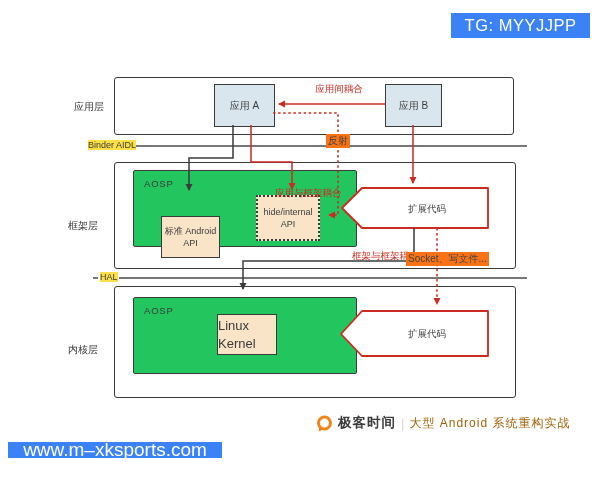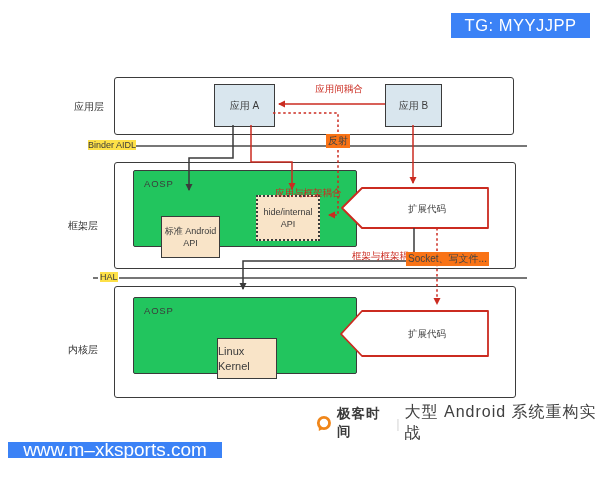--- a/index.html
+++ b/index.html
@@ -25,21 +25,21 @@
 
   
   .node{position:absolute;display:flex;flex-direction:column;align-items:center;justify-content:center;
         border:1.5px solid #3b3b3b;text-align:left;line-height:1.35;background:#fff;}
   .blue{background:#d9e6ee;}
   .peach{background:#f9e4c8;}
   .box-app-a{left:214px;top:84px;width:59px;height:41px;font-size:10px;}
   .box-app-b{left:385px;top:84px;width:55px;height:41px;font-size:10px;}
   .box-std-api{left:161px;top:196px;width:57px;height:40px;font-size:9px;margin-top:20px;}
   .box-hide-api{left:256px;top:195px;width:60px;height:42px;font-size:9px;border-style:dotted;border-width:2px;}
-  .box-linux{left:217px;top:314px;width:58px;height:39px;font-size:11px;margin-top:24px;}
+  .box-linux{left:217px;top:314px;width:58px;height:39px;font-size:13px;}
 
   
   .layer-lbl{position:absolute;font-size:10px;color:#333;}
   .lbl-app{left:74px;top:100px;}
   .lbl-fw{left:68px;top:219px;}
   .lbl-kr{left:68px;top:343px;}
   .sep-lbl{position:absolute;font-size:9px;color:#3b3b3b;background:#fde047;}
   .lbl-binder{left:88px;top:140px;}
   .lbl-hal{left:100px;top:272px;}
 
@@ -56,21 +56,21 @@
   .ext-lbl{position:absolute;width:70px;text-align:center;font-size:9.5px;color:#3b3b3b;}
   .ext-fw{left:392px;top:203px;}
   .ext-kr{left:392px;top:328px;}
 
   svg.wires{position:absolute;left:0;top:0;pointer-events:none;}
 
   
   .footer{position:absolute;left:316px;top:413px;height:20px;display:flex;align-items:center;gap:5px;}
   .brand{font-size:13.5px;font-weight:bold;color:#3b3b3b;letter-spacing:1px;}
   .fdiv{font-size:13px;color:#d9d9d9;}
-  .course{font-size:16px;color:#404040;letter-spacing:1px;}
+  .course{font-size:12px;color:#a16207;letter-spacing:1px;}
 </style>
 </head>
 <body>
 
 <div class="canvas">
 
   <div class="outer app-outer"></div>
   <div class="outer fw-outer"></div>
   <div class="outer kr-outer"></div>
 

